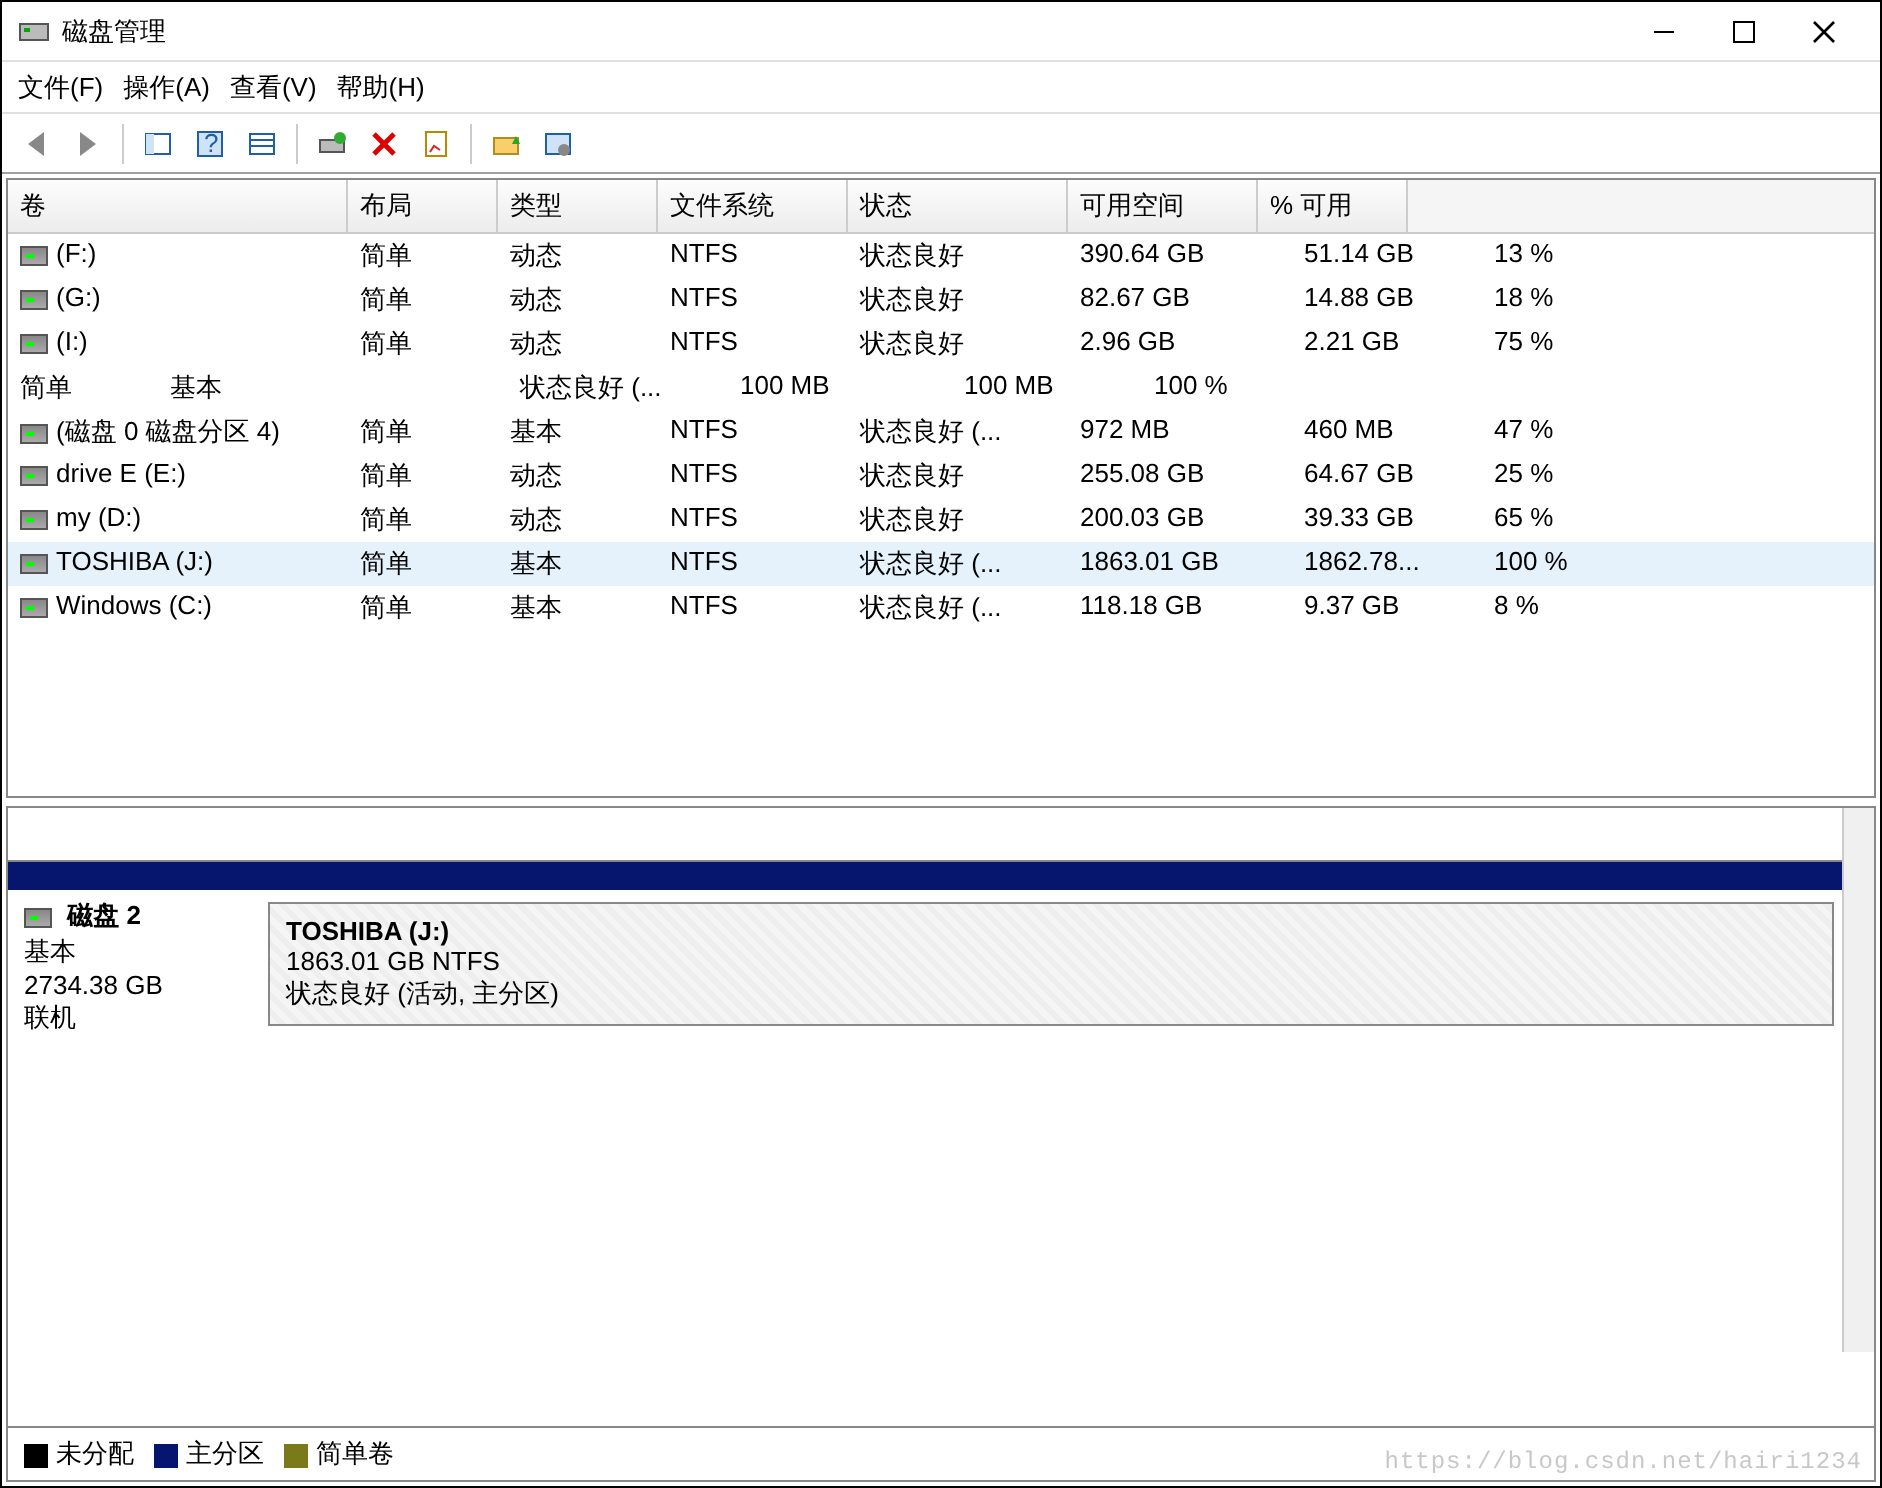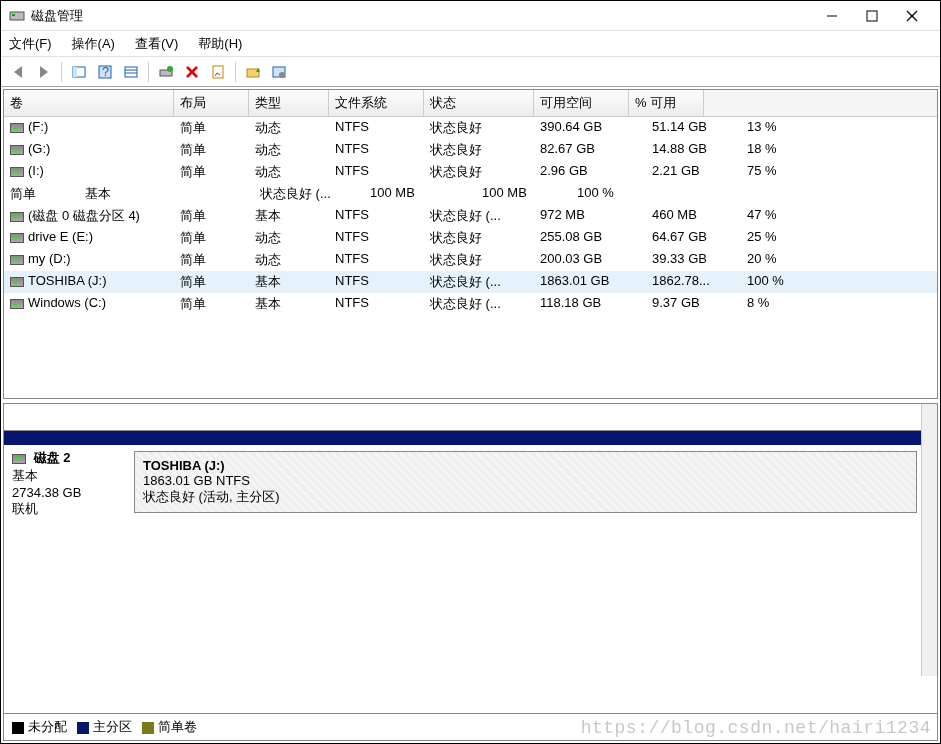--- a/index.html
+++ b/index.html
@@ -2,21 +2,21 @@
 <html><head>
 <meta charset="utf-8">
 <style>
 * { box-sizing: border-box; margin: 0; padding: 0; font-family: "Microsoft YaHei", "Segoe UI", sans-serif; font-size: 13px; }
 body { background: #fff; width: 941px; height: 744px; overflow: hidden; border: 1px solid #000; }
 .titlebar { height: 30px; display: flex; align-items: center; padding: 0 8px; border-bottom: 1px solid #e0e0e0; }
 .titlebar .app-icon { width: 16px; height: 16px; margin-right: 6px; display: inline-block; }
 .titlebar .title { flex: 1; }
 .titlebar .win-btns { display: flex; }
 .win-btn { width: 40px; height: 28px; display: flex; align-items: center; justify-content: center; cursor: pointer; }
-.menubar { height: 26px; display: flex; align-items: center; padding: 0 8px; gap: 20px; border-bottom: 1px solid #e0e0e0; }
+.menubar { height: 26px; display: flex; align-items: center; padding: 0 8px; gap: 10px; border-bottom: 1px solid #e0e0e0; }
 .menubar span { cursor: pointer; }
 .toolbar { height: 30px; display: flex; align-items: center; padding: 2px 6px; gap: 4px; border-bottom: 1px solid #a0a0a0; }
 .toolbar .sep { width: 1px; height: 20px; background: #ccc; margin: 0 2px; }
 .toolbar .btn { width: 22px; height: 22px; display: flex; align-items: center; justify-content: center; cursor: pointer; border: 1px solid transparent; }
 .content { height: calc(100% - 30px - 26px - 30px); display: flex; flex-direction: column; }
 .volume-pane { border: 1px solid #888; margin: 2px; height: 310px; overflow: auto; }
 .vol-header { display: flex; background: #f5f5f5; border-bottom: 1px solid #ccc; }
 .vol-header .col { padding: 4px 6px; border-right: 1px solid #ccc; background: linear-gradient(#fdfdfd,#ececec); font-weight: normal; }
 .vol-body { }
 .vol-row { display: flex; padding: 1px 0; }
@@ -39,21 +39,21 @@
 .part-content { padding: 6px 8px; }
 .part-content .pname { font-weight: bold; }
 .graphic-scroll .spacer { height: 150px; }
 
 .legend { border-top: 1px solid #888; padding: 4px 8px; display: flex; gap: 10px; align-items: center; margin-top: 37px; }
 .legend-sw { width: 12px; height: 12px; display: inline-block; margin-right: 4px; vertical-align: middle; }
 .sw-unalloc { background: #000; }
 .sw-primary { background: #06166f; }
 .sw-simple { background: #7a7a1a; }
 
-.watermark { position: absolute; right: 10px; bottom: 6px; color: #c8c8c8; font-size: 18px; font-family: "Courier New", monospace; letter-spacing: 0.5px; pointer-events: none; }
+.watermark { position: absolute; right: 10px; bottom: 6px; color: #c8c8c8; font-size: 12px; font-family: "Courier New", monospace; letter-spacing: 0.5px; pointer-events: none; }
 .scroll-strip { width: 16px; border-left: 1px solid #ccc; background: #f0f0f0; }
 </style>
 </head>
 <body>
 
 <div class="titlebar">
   <span class="app-icon">
     <svg width="16" height="16">
         <rect x="1" y="4" width="14" height="8" fill="#bbb" stroke="#555"></rect>
         <rect x="3" y="6" width="3" height="2" fill="#0a0"></rect>
@@ -225,21 +225,21 @@
           <div class="cell c7">25 %</div>
         </div>
         <div class="vol-row">
           <div class="cell c0"><span class="disk-icon"></span><span>my (D:)</span></div>
           <div class="cell c1">简单</div>
           <div class="cell c2">动态</div>
           <div class="cell c3">NTFS</div>
           <div class="cell c4">状态良好</div>
           <div class="cell c5">200.03 GB</div>
           <div class="cell c6">39.33 GB</div>
-          <div class="cell c7">20 %</div>
+          <div class="cell c7">65 %</div>
         </div>
         <div class="vol-row selected">
           <div class="cell c0"><span class="disk-icon"></span><span>TOSHIBA (J:)</span></div>
           <div class="cell c1">简单</div>
           <div class="cell c2">基本</div>
           <div class="cell c3">NTFS</div>
           <div class="cell c4">状态良好 (...</div>
           <div class="cell c5">1863.01 GB</div>
           <div class="cell c6">1862.78...</div>
           <div class="cell c7">100 %</div>

